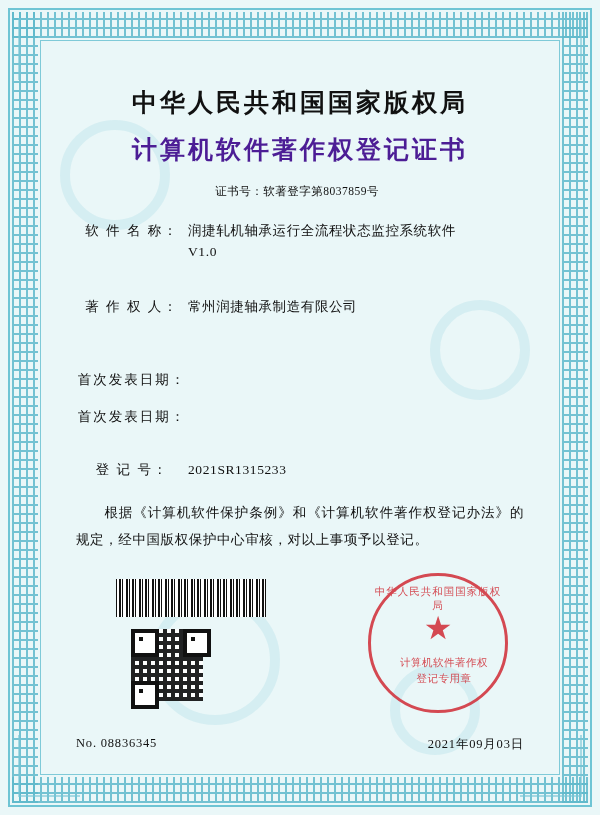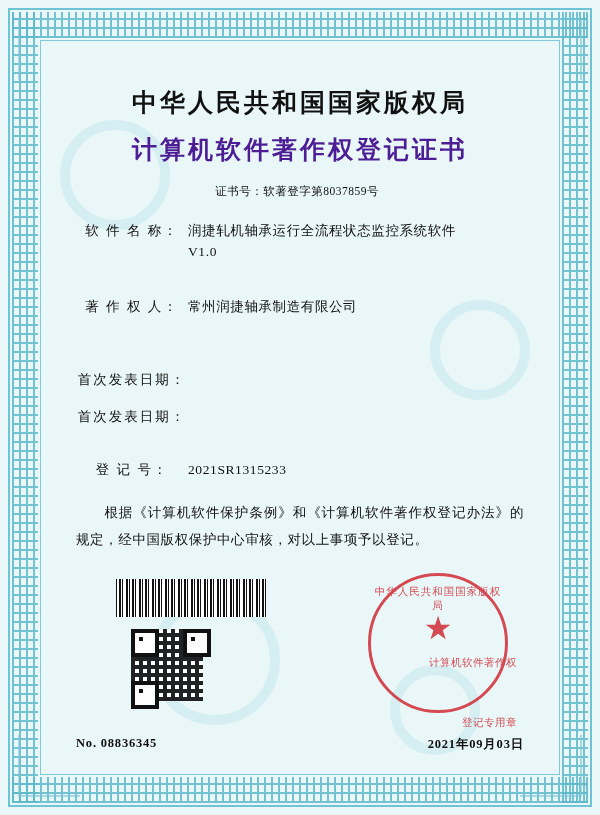--- a/index.html
+++ b/index.html
@@ -194,38 +194,37 @@
   }
   .seal-star {
     position: absolute;
     left: 50%; top: 36px;
     transform: translateX(-50%);
     font-size: 32px;
     line-height: 32px;
   }
   .seal-line1, .seal-line2 {
     position: absolute;
-    left: 16px; width: 130px;
-    text-align: right;
+    left: 8px; width: 130px;
+    text-align: center;
     font-size: 10.5px;
     letter-spacing: .5px;
   }
   .seal-line1 { top: 80px; }
-  .seal-line2 { top: 96px; margin-top: 44px; }
+  .seal-line2 { top: 96px; }
 
   
   .footer {
     position: absolute;
     left: 28px; right: 28px; bottom: 14px;
     display: flex;
     justify-content: space-between;
     font-size: 12.5px;
     color: #111;
     letter-spacing: .8px;
-    font-weight: bold;
   }
 </style>
 </head>
 <body>
 
 <div class="certificate">
 
   <div class="border-outer"></div>
   <div class="band-top"></div>
   <div class="band-bottom"></div>

